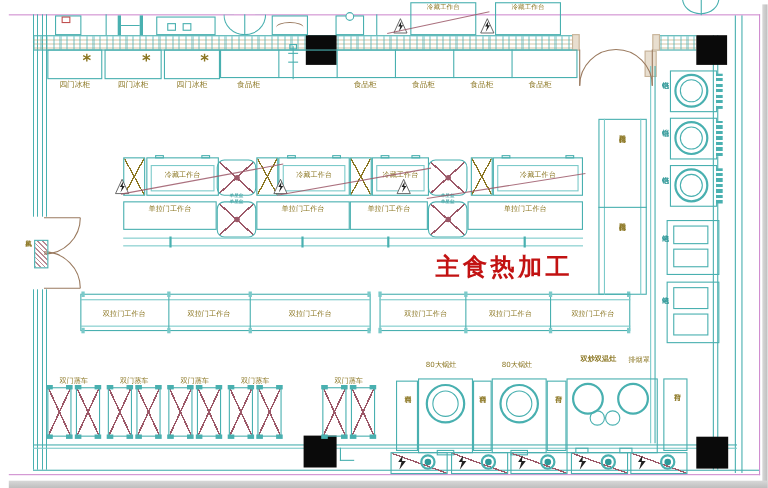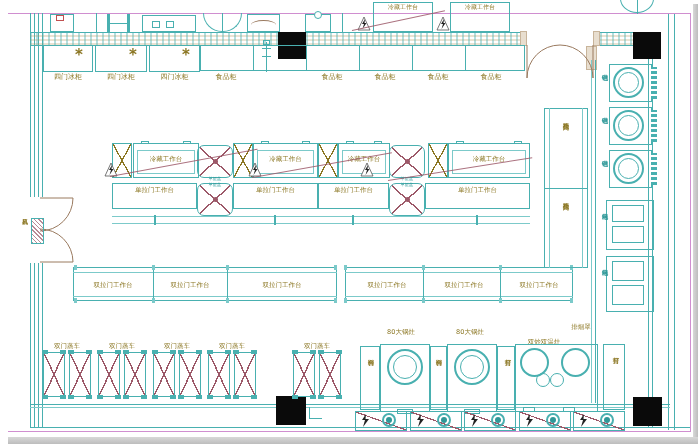--- a/index.html
+++ b/index.html
@@ -107,20 +107,21 @@
   <div class="a" style="left:222px;top:13px;width:1px;height:18px;background:var(--teal);"></div>
   <div class="a tl" style="left:247px;top:14px;width:33px;height:18px;"></div>
   <div class="a" style="left:251px;top:20px;width:25px;height:10px;border-top:1px solid var(--brown);border-radius:50% 50% 0 0;"></div>
   <div class="a tl" style="left:305px;top:14px;width:26px;height:18px;"></div>
   <div class="a" style="left:314px;top:11px;width:8px;height:8px;border:1px solid var(--teal);border-radius:50%;background:#fff;"></div>
   <div class="a" style="left:619px;top:0;width:37px;height:14px;overflow:hidden;">
     <div class="a" style="left:1px;top:-16px;width:34px;height:29px;border:1px solid var(--teal);border-radius:50%;"></div>
     <div class="a" style="left:18px;top:0;width:1px;height:14px;background:var(--teal);"></div>
   </div>
 
+  <div class="title" style="left:396px;top:228px;">主食热加工</div>
 
   <div id="gen">
       <div class="a tl" style="left:43px;top:45px;width:50px;height:27px;"></div>
       <div class="a " style="left:75px;top:48px;width:14px;height:14px;color:var(--olive);font-size:15px;line-height:14px;font-weight:bold;">*</div>
       <div class="a lbl" style="left: 44px; top: 73px; width: 48px;">四门冰柜</div>
       <div class="a tl" style="left:95px;top:45px;width:52px;height:27px;"></div>
       <div class="a " style="left:129px;top:48px;width:14px;height:14px;color:var(--olive);font-size:15px;line-height:14px;font-weight:bold;">*</div>
       <div class="a lbl" style="left: 97px; top: 73px; width: 48px;">四门冰柜</div>
       <div class="a tl" style="left:149px;top:45px;width:51px;height:27px;"></div>
       <div class="a " style="left:182px;top:48px;width:14px;height:14px;color:var(--olive);font-size:15px;line-height:14px;font-weight:bold;">*</div>
@@ -339,21 +340,21 @@
       <div class="a tab" style="left:310px;top:350px;width:6px;height:4px;"></div>
       <div class="a tab" style="left:292px;top:395px;width:6px;height:4px;"></div>
       <div class="a tab" style="left:310px;top:395px;width:6px;height:4px;"></div>
       <div class="a tl x" style="left:319px;top:352px;width:22px;height:45px;"></div>
       <div class="a tab" style="left:318px;top:350px;width:6px;height:4px;"></div>
       <div class="a tab" style="left:336px;top:350px;width:6px;height:4px;"></div>
       <div class="a tab" style="left:318px;top:395px;width:6px;height:4px;"></div>
       <div class="a tab" style="left:336px;top:395px;width:6px;height:4px;"></div>
       <div class="a lbl" style="left: 376px; top: 328px; width: 50px; font-size: 6.5px;">80大锅灶</div>
       <div class="a lbl" style="left: 445px; top: 328px; width: 50px; font-size: 6.5px;">80大锅灶</div>
-      <div class="a lbl" style="left: 513px; top: 338px; width: 62px; font-size: 6.5px;">双炒双温灶</div>
+      <div class="a lbl" style="left: 513px; top: 322px; width: 62px; font-size: 6.5px; font-weight: bold;">双炒双温灶</div>
       <div class="a lbl" style="left: 565px; top: 323px; width: 32px; font-size: 6.5px;">排烟罩</div>
       <div class="a tl" style="left:360px;top:346px;width:20px;height:64px;"></div>
       <div class="a vl ol" style="left:363px;top:354px;width:11px;height:48px;">调料台</div>
       <div class="a tl" style="left:430px;top:346px;width:17px;height:64px;"></div>
       <div class="a vl ol" style="left:431px;top:354px;width:11px;height:48px;">调料台</div>
       <div class="a tl" style="left:380px;top:344px;width:50px;height:68px;"></div>
       <div class="a ring" style="left:387px;top:349px;width:36px;height:36px;"></div>
       <div class="a ring in" style="left:393px;top:355px;width:24px;height:24px;"></div>
       <div class="a tl" style="left:397px;top:409px;width:16px;height:5px;"></div>
       <div class="a tl" style="left:447px;top:344px;width:50px;height:68px;"></div>

